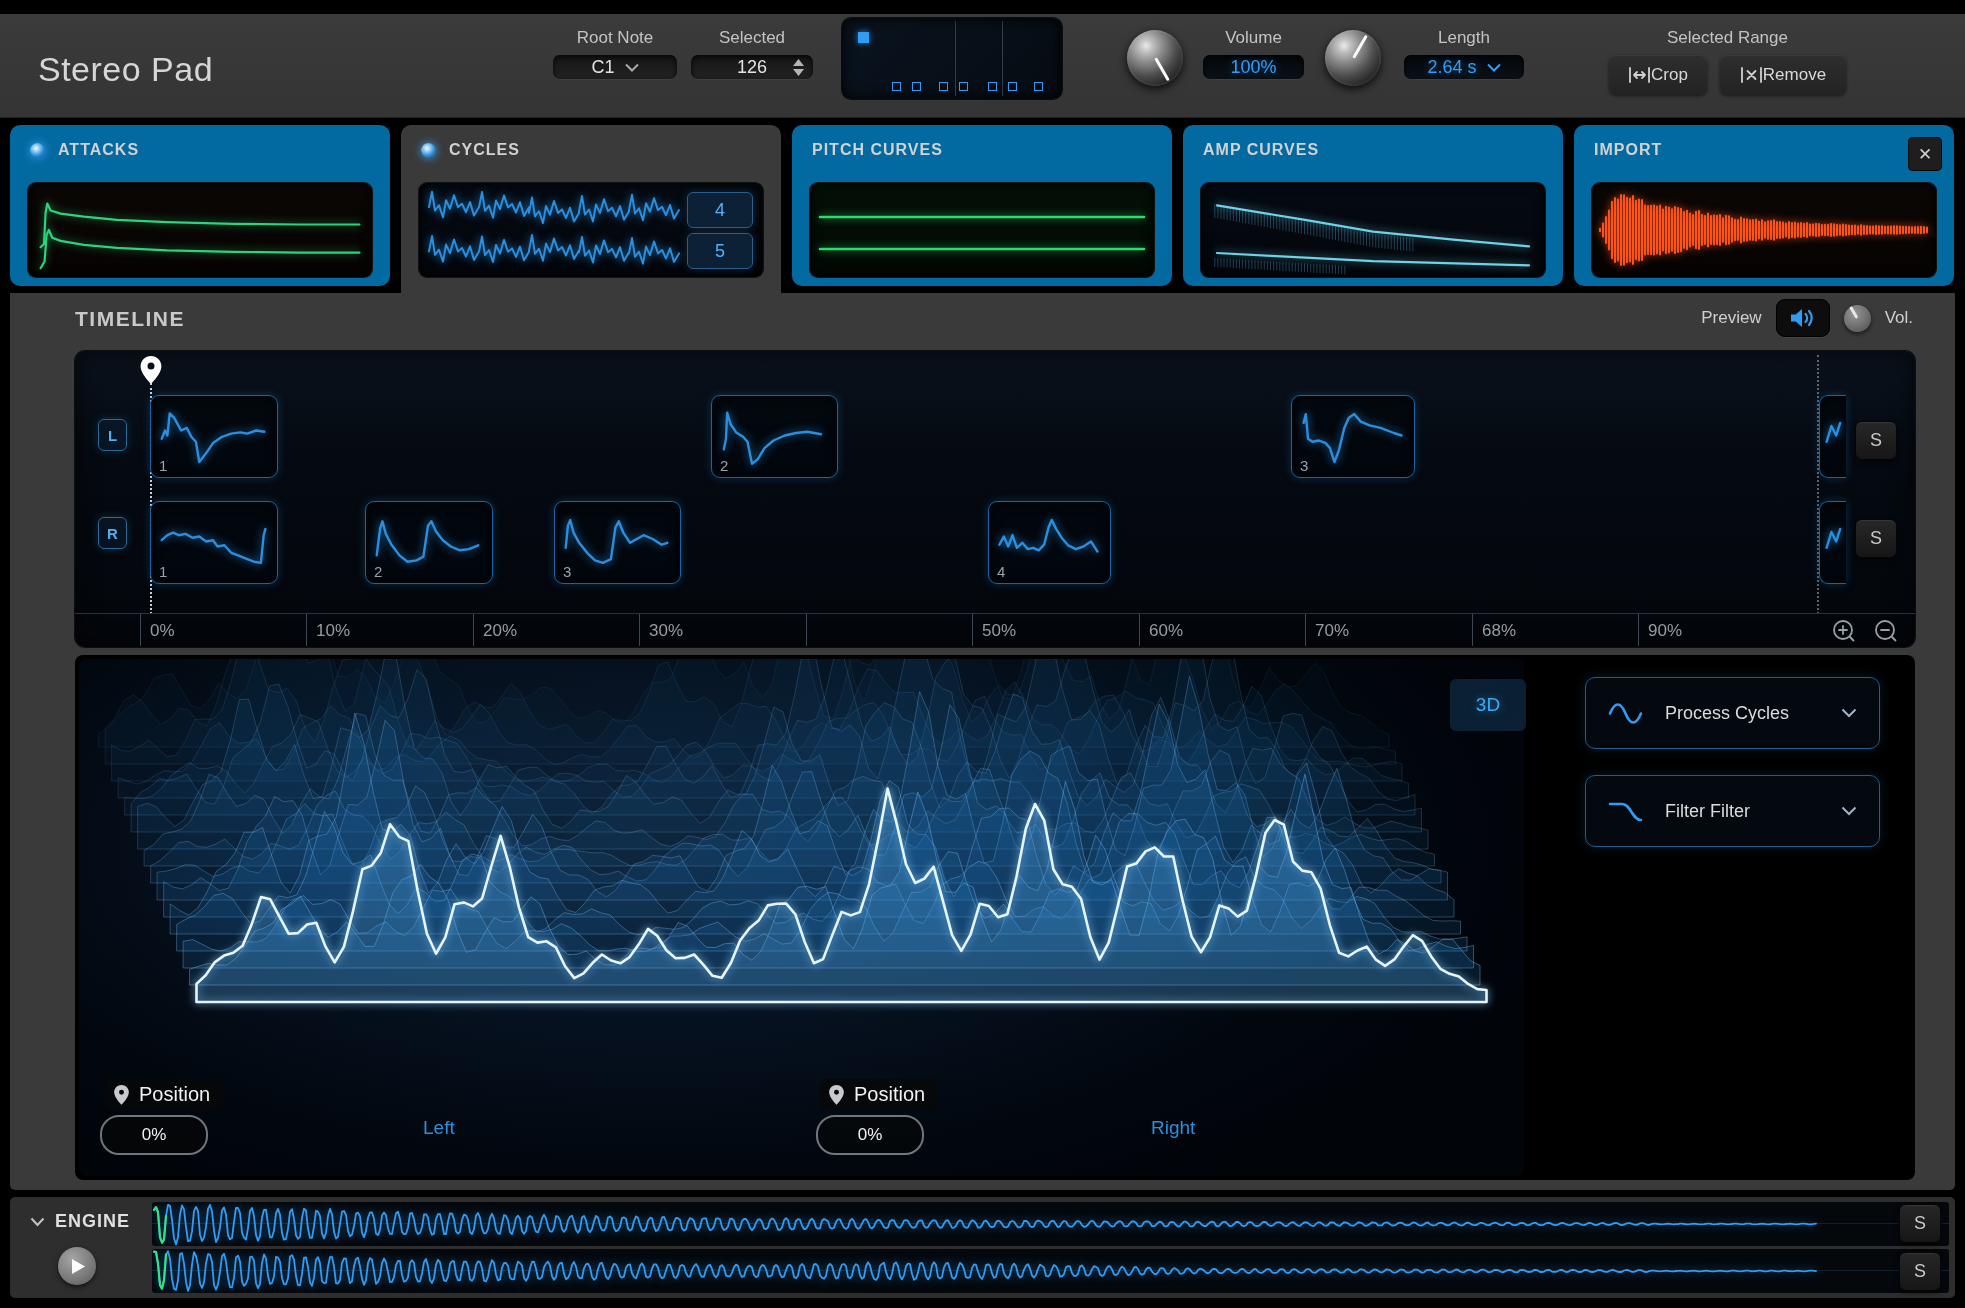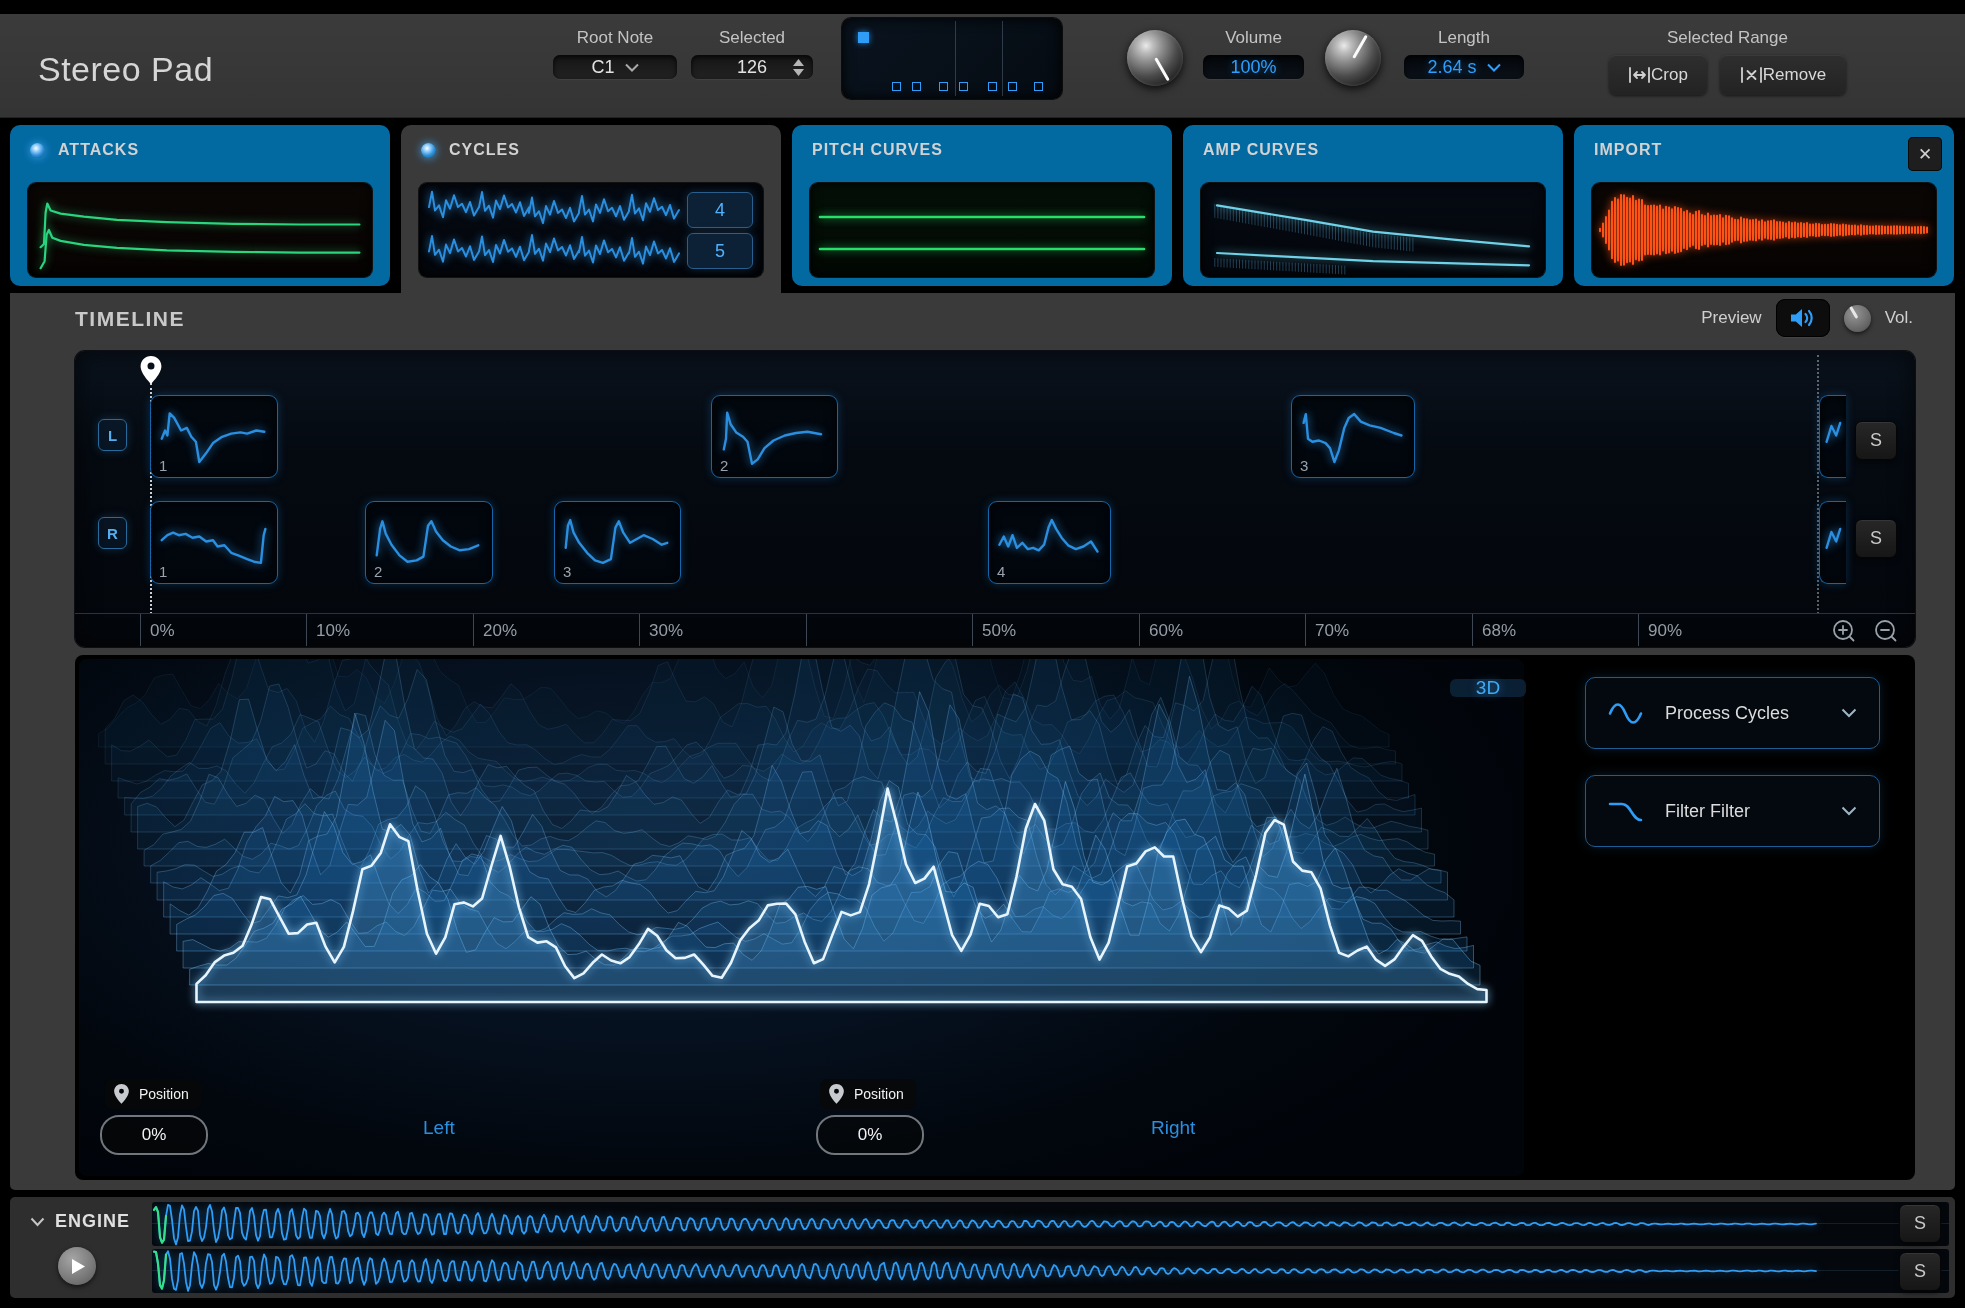--- a/index.html
+++ b/index.html
@@ -74,27 +74,27 @@
     border:1px solid #050505;color:#c9c9c9;font-size:18px;display:flex;align-items:center;justify-content:center;
     box-shadow:0 2px 5px rgba(0,0,0,.55), inset 0 1px 0 rgba(255,255,255,.07);}
   #ruler{position:absolute;left:0;right:0;bottom:0;height:33px;border-top:1px solid #2a323c;}
   .rtick{position:absolute;top:0;width:1px;height:32px;background:#3e4854;}
   .rlabel{position:absolute;top:7px;font-size:17px;color:#959da6;}
   .zoom-ic{position:absolute;top:4px;}
   
   #viewer{position:absolute;left:65px;top:362px;width:1840px;height:525px;background:#000;border-radius:8px;}
   #plot{position:absolute;left:4px;top:4px;width:1445px;height:517px;border-radius:8px;overflow:hidden;
     background:radial-gradient(ellipse 950px 430px at 40% 36%, #0c1d30 0%, #061120 42%, #02070e 75%, #010409 100%);}
-  .btn-3d{position:absolute;left:1375px;top:24px;width:76px;height:18px;border-radius:6px;background:rgba(18,54,86,.55);
+  .btn-3d{position:absolute;left:1375px;top:24px;width:76px;height:52px;border-radius:6px;background:rgba(18,54,86,.55);
     color:#3fa9f5;font-size:19px;display:flex;align-items:center;justify-content:center;text-shadow:0 0 8px rgba(63,169,245,.6);}
   .dropdown{position:absolute;left:1510px;width:295px;height:72px;border-radius:10px;background:rgba(4,10,16,.92);
     border:1px solid #1d5d94;box-shadow:0 0 12px rgba(29,93,148,.28);display:flex;align-items:center;gap:22px;padding:0 22px;box-sizing:border-box;}
   .dropdown .dlabel{flex:1;color:#dcdcdc;font-size:18px;}
   .pos-chip{position:absolute;display:flex;align-items:center;gap:9px;background:rgba(8,8,8,.8);border-radius:7px;
-    padding:4px 12px 4px 8px;color:#f2f2f2;font-size:14px;}
+    padding:4px 12px 4px 8px;color:#f2f2f2;font-size:20px;}
   .pos-pill{position:absolute;width:104px;height:36px;border:2px solid #71777d;border-radius:19px;background:rgba(8,8,8,.55);
     color:#f2f2f2;font-size:17px;display:flex;align-items:center;justify-content:center;}
   .chan-label{position:absolute;color:#2b8fe0;font-size:19px;}
   
   #engine{position:absolute;top:1197px;left:10px;width:1945px;height:101px;background:#2e2e2e;border-radius:5px;}
   .eng-title{position:absolute;left:20px;top:14px;display:flex;align-items:center;gap:10px;
     color:#e0e0e0;font-size:18px;font-weight:bold;letter-spacing:1px;}
   .play-btn{position:absolute;left:48px;top:50px;width:38px;height:38px;border-radius:50%;
     background:radial-gradient(circle at 38% 32%, #a5a5a5, #7c7c7c 55%, #585858 100%);box-shadow:0 2px 5px rgba(0,0,0,.6);
     display:flex;align-items:center;justify-content:center;}

